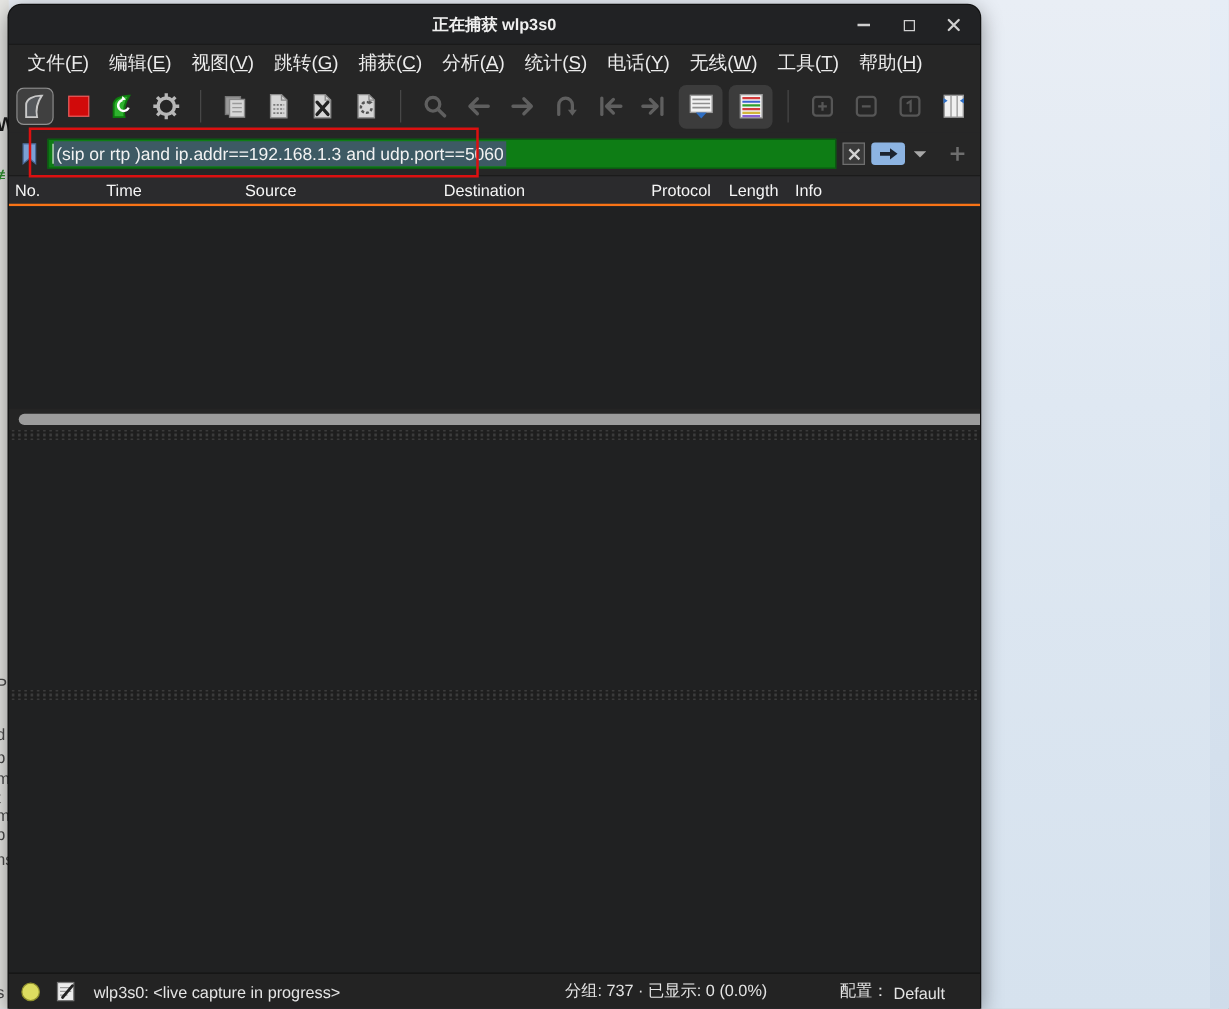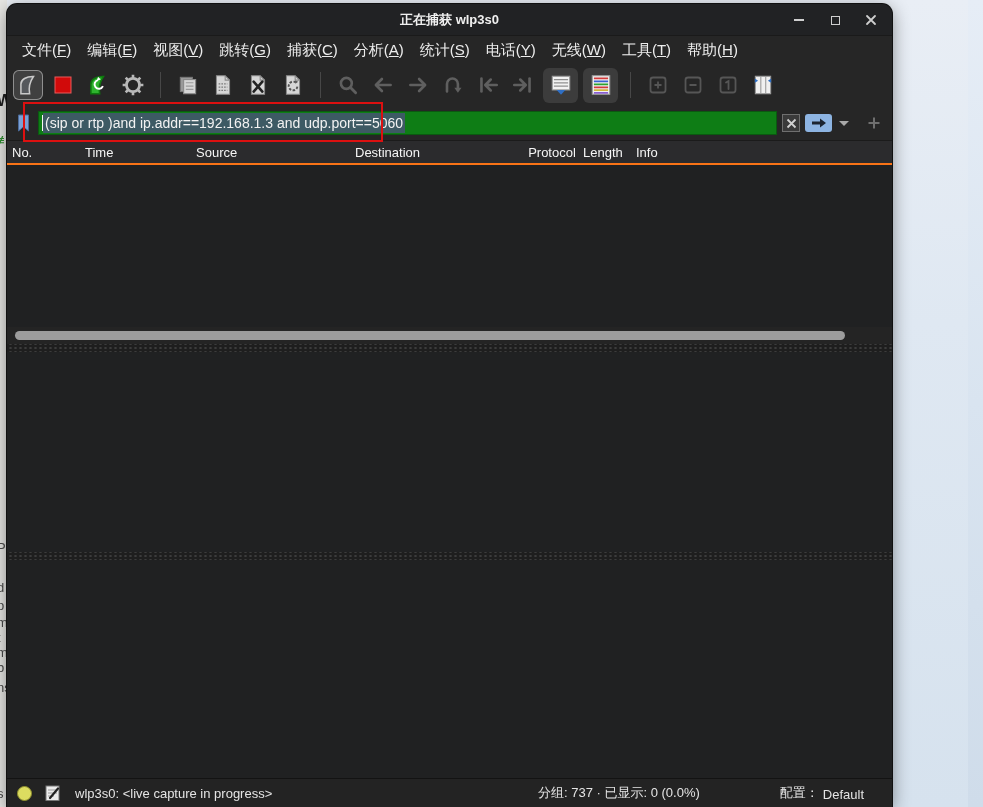--- a/index.html
+++ b/index.html
@@ -18,21 +18,21 @@
   .edge-left span {
     position:absolute; left:-3px; font-size:13px; color:#4a4a4a; white-space:nowrap;
   }
   .edge-right {
     position:absolute; right:0; top:0; width:15px; height:807px;
     background:linear-gradient(180deg,#e6edf6 0%,#d9e4f0 50%,#cfdcea 100%); z-index:1;
   }
 
   
   .window {
-    position:absolute; left:7px; top:4px; width:885px; height:803px;
+    position:absolute; left:7px; top:4px; width:777px; height:803px;
     background:#222426; border-radius:10px 10px 0 0; overflow:hidden;
     display:flex; flex-direction:column; z-index:2;
     box-shadow:0 0 0 1px #111, 0 4px 18px rgba(0,0,0,.45);
   }
 
   
   .titlebar {
     height:32px; flex:0 0 32px; background:#212224; position:relative;
     display:flex; align-items:center; justify-content:center;
     border-bottom:1px solid #1a1a1a;
@@ -86,21 +86,21 @@
   .dd-arrow { width:0; height:0; border-left:5px solid transparent; border-right:5px solid transparent; border-top:5px solid #a8a8a8; margin-left:2px; flex:0 0 auto; }
   .add-btn { margin-left:10px; flex:0 0 auto; width:20px; height:20px; display:flex; align-items:center; justify-content:center; }
 
   
   .pl-header {
     height:25px; flex:0 0 25px; background:#2b2b2d; border-top:1px solid #1b1b1b; border-bottom:2px solid #f97316;
     display:flex; align-items:center; font-size:13px; color:#f5f5f5; padding-left:5px;
   }
   .col { flex:0 0 auto; }
   .col.c0{width:73px;} .col.c1{width:111px;} .col.c2{width:159px;}
-  .col.c3{width:166px;} .col.c4{width:62px;text-align:center;} .col.c5{width:53px;} .col.c6{flex:1 1 auto;}
+  .col.c3{width:166px;} .col.c4{width:62px;} .col.c5{width:53px;} .col.c6{flex:1 1 auto;}
 
   .pane { background:#202122; }
   .packet-list { flex:0 0 162px; }
   .hscroll-row { flex:0 0 17px; background:#242424; position:relative; }
   .hscroll-thumb {
     position:absolute; left:8px; top:4px; width:830px; height:9px;
     background:#9c9c9c; border-radius:5px;
   }
   .splitter {
     flex:0 0 8px; background:#1e1e1e;
@@ -112,21 +112,21 @@
 
   
   .statusbar {
     flex:0 0 29px; background:#232323; border-top:1px solid #131313;
     display:flex; align-items:center; padding:0 28px 0 10px; font-size:13px; color:#e4e4e4;
   }
   .sb-dot { width:15px; height:15px; border-radius:50%; background:#dcdc60; border:1px solid #90902e; margin-right:12px; flex:0 0 auto; }
   .sb-note { margin-right:14px; flex:0 0 auto; display:flex; }
   .sb-left-text { color:#e4e4e4; }
   .sb-spacer { flex:1 1 auto; }
-  .sb-packets { margin-right:80px; }
+  .sb-packets { margin-right:58px; }
   .sb-profile { display:flex; gap:4px;align-items:flex-end; }
 
   
   .annotation-rect {
     position:absolute; left:23px; top:102px; width:360px; height:40px;
     border:2px solid #dc1010; z-index:50; pointer-events:none;
   }
 
   svg { display:block; }
 </style>

